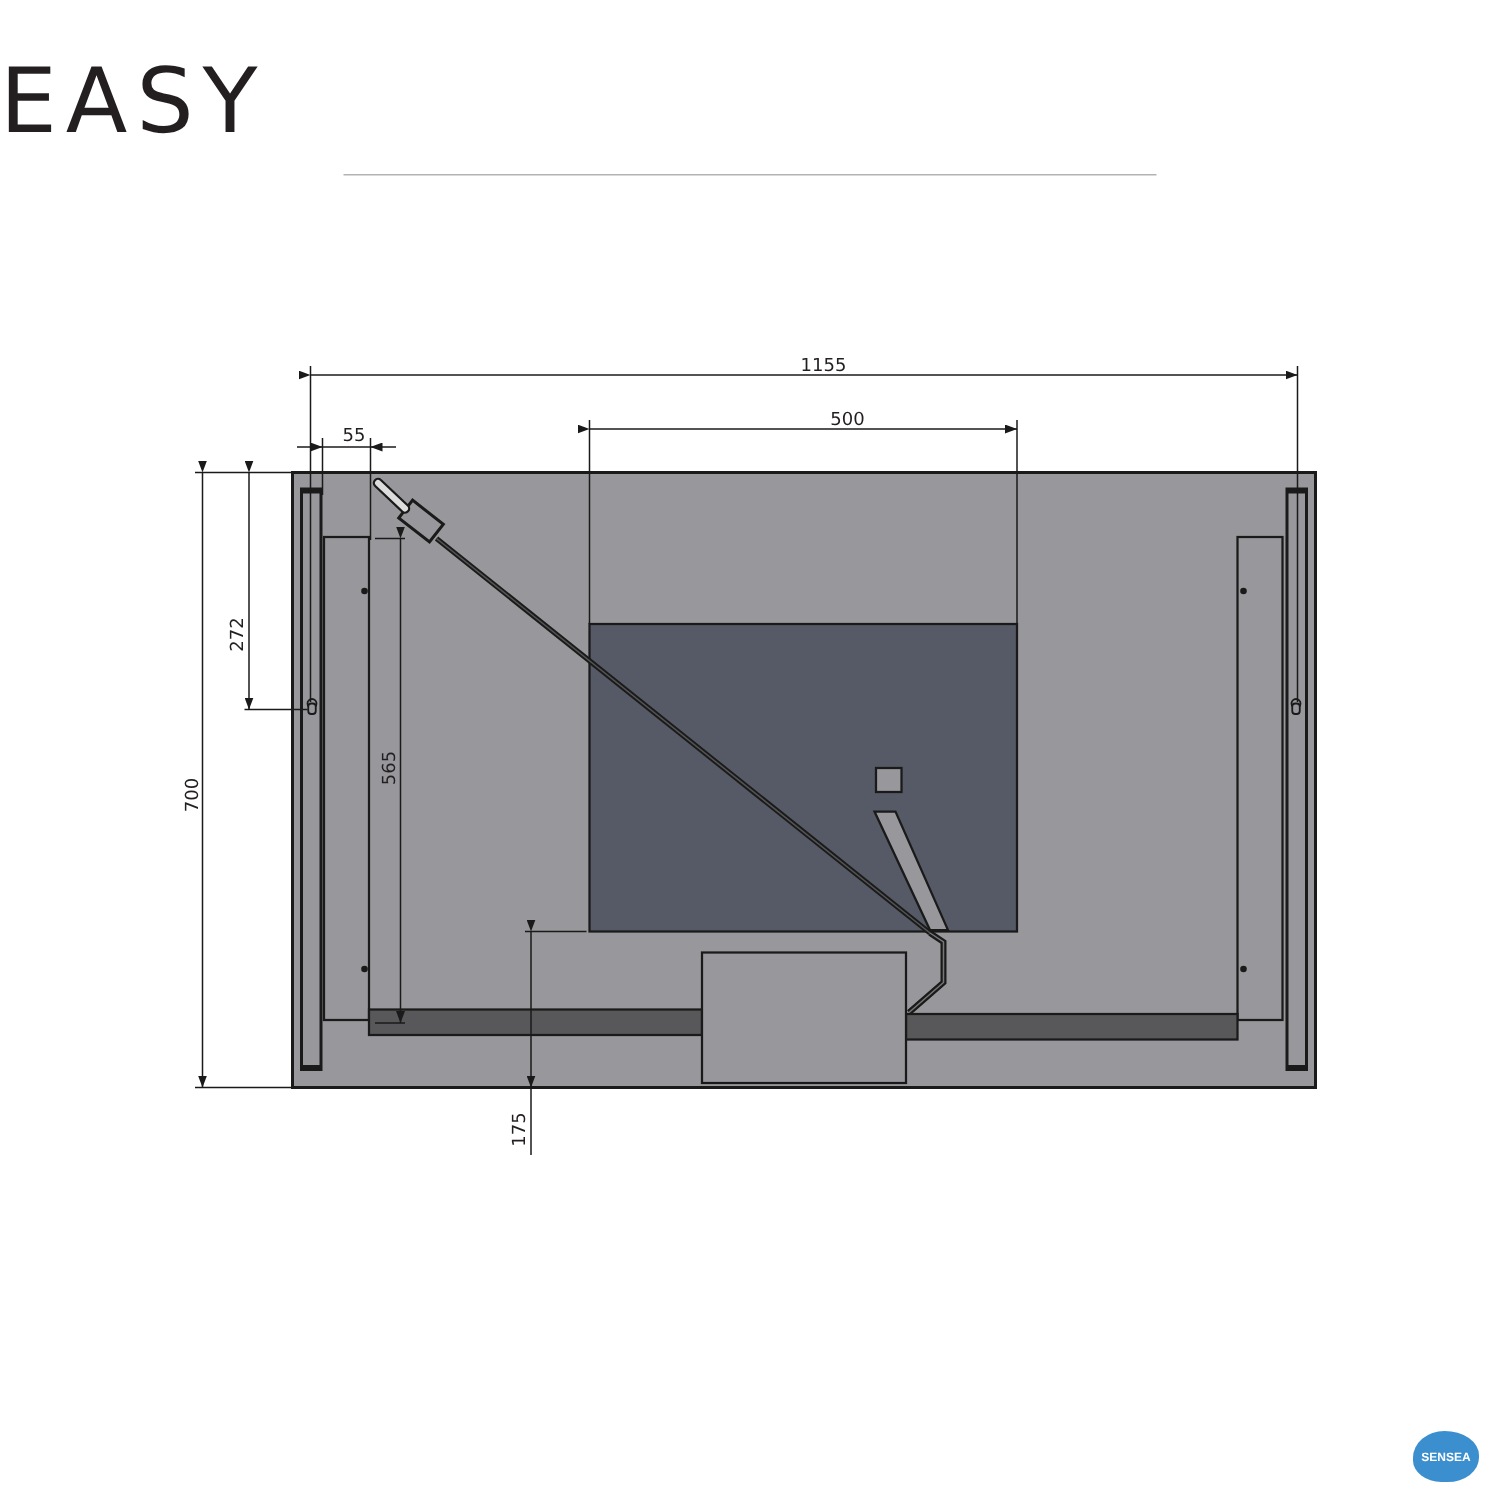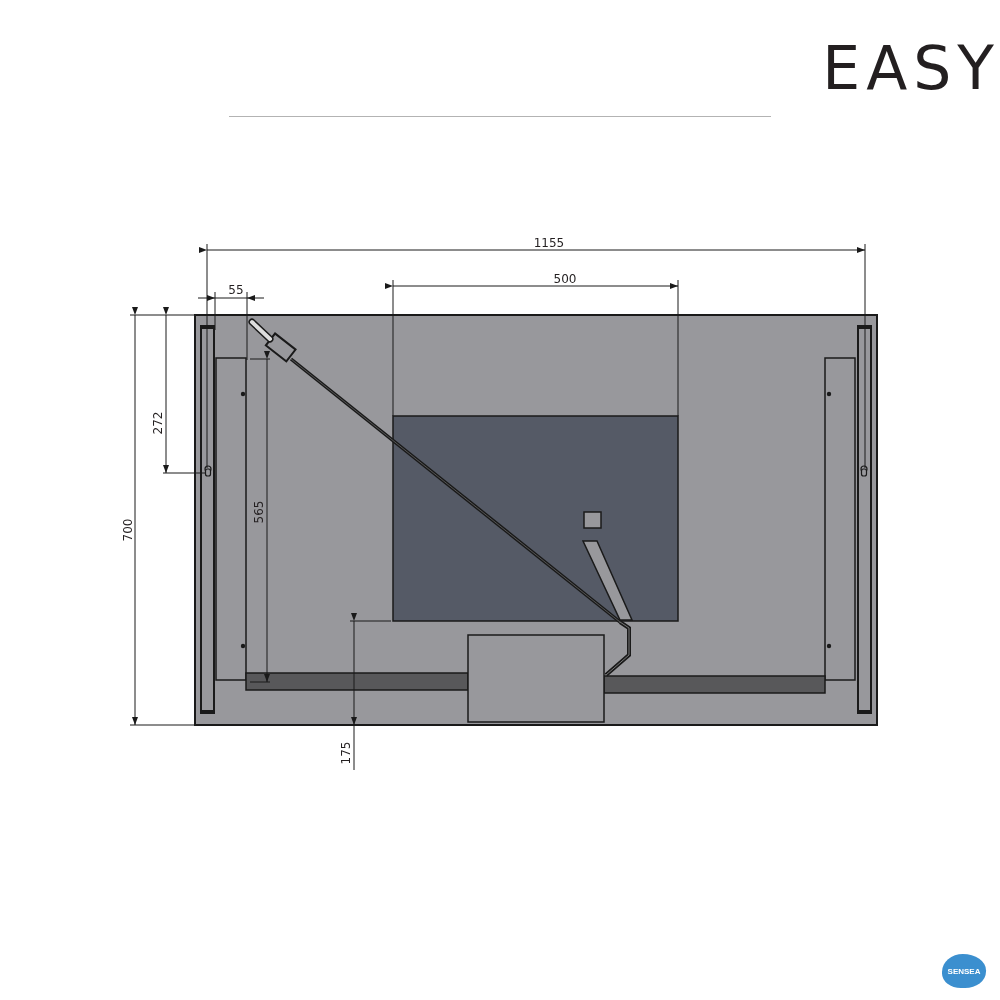--- a/index.html
+++ b/index.html
@@ -1,18 +1,18 @@
 <!DOCTYPE html>
 <html><head>
 <meta charset="utf-8">
 <style>
   html, body { margin: 0; padding: 0; background: #ffffff; }
   body { width: 1000px; height: 1000px; position: relative; overflow: hidden; font-family: "Liberation Sans", sans-serif; }
   .title {
-    position: absolute; left: 0; top: 30px; width: 1000px; text-align: right;
+    position: absolute; left: 0; top: 30px; width: 1000px; text-align: left;
     font-family: "DejaVu Sans", sans-serif; font-size: 60px; letter-spacing: 6px;
     color: #231f20; font-weight: 400; line-height: 76px;
   }
   .title-rule { position: absolute; left: 229px; top: 116px; width: 542px; height: 1px; background: #b3b3b3; }
   svg.drawing { position: absolute; left: 0; top: 0; }
   .dim-text { font-family: "DejaVu Sans", sans-serif; font-size: 12px; fill: #231f20; }
   .logo {
     position: absolute; left: 942px; top: 954px; width: 44px; height: 34px;
     background: #3b8fcf; border-radius: 50% 55% 50% 45% / 55% 50% 50% 45%;
     display: flex; align-items: center; justify-content: center;

